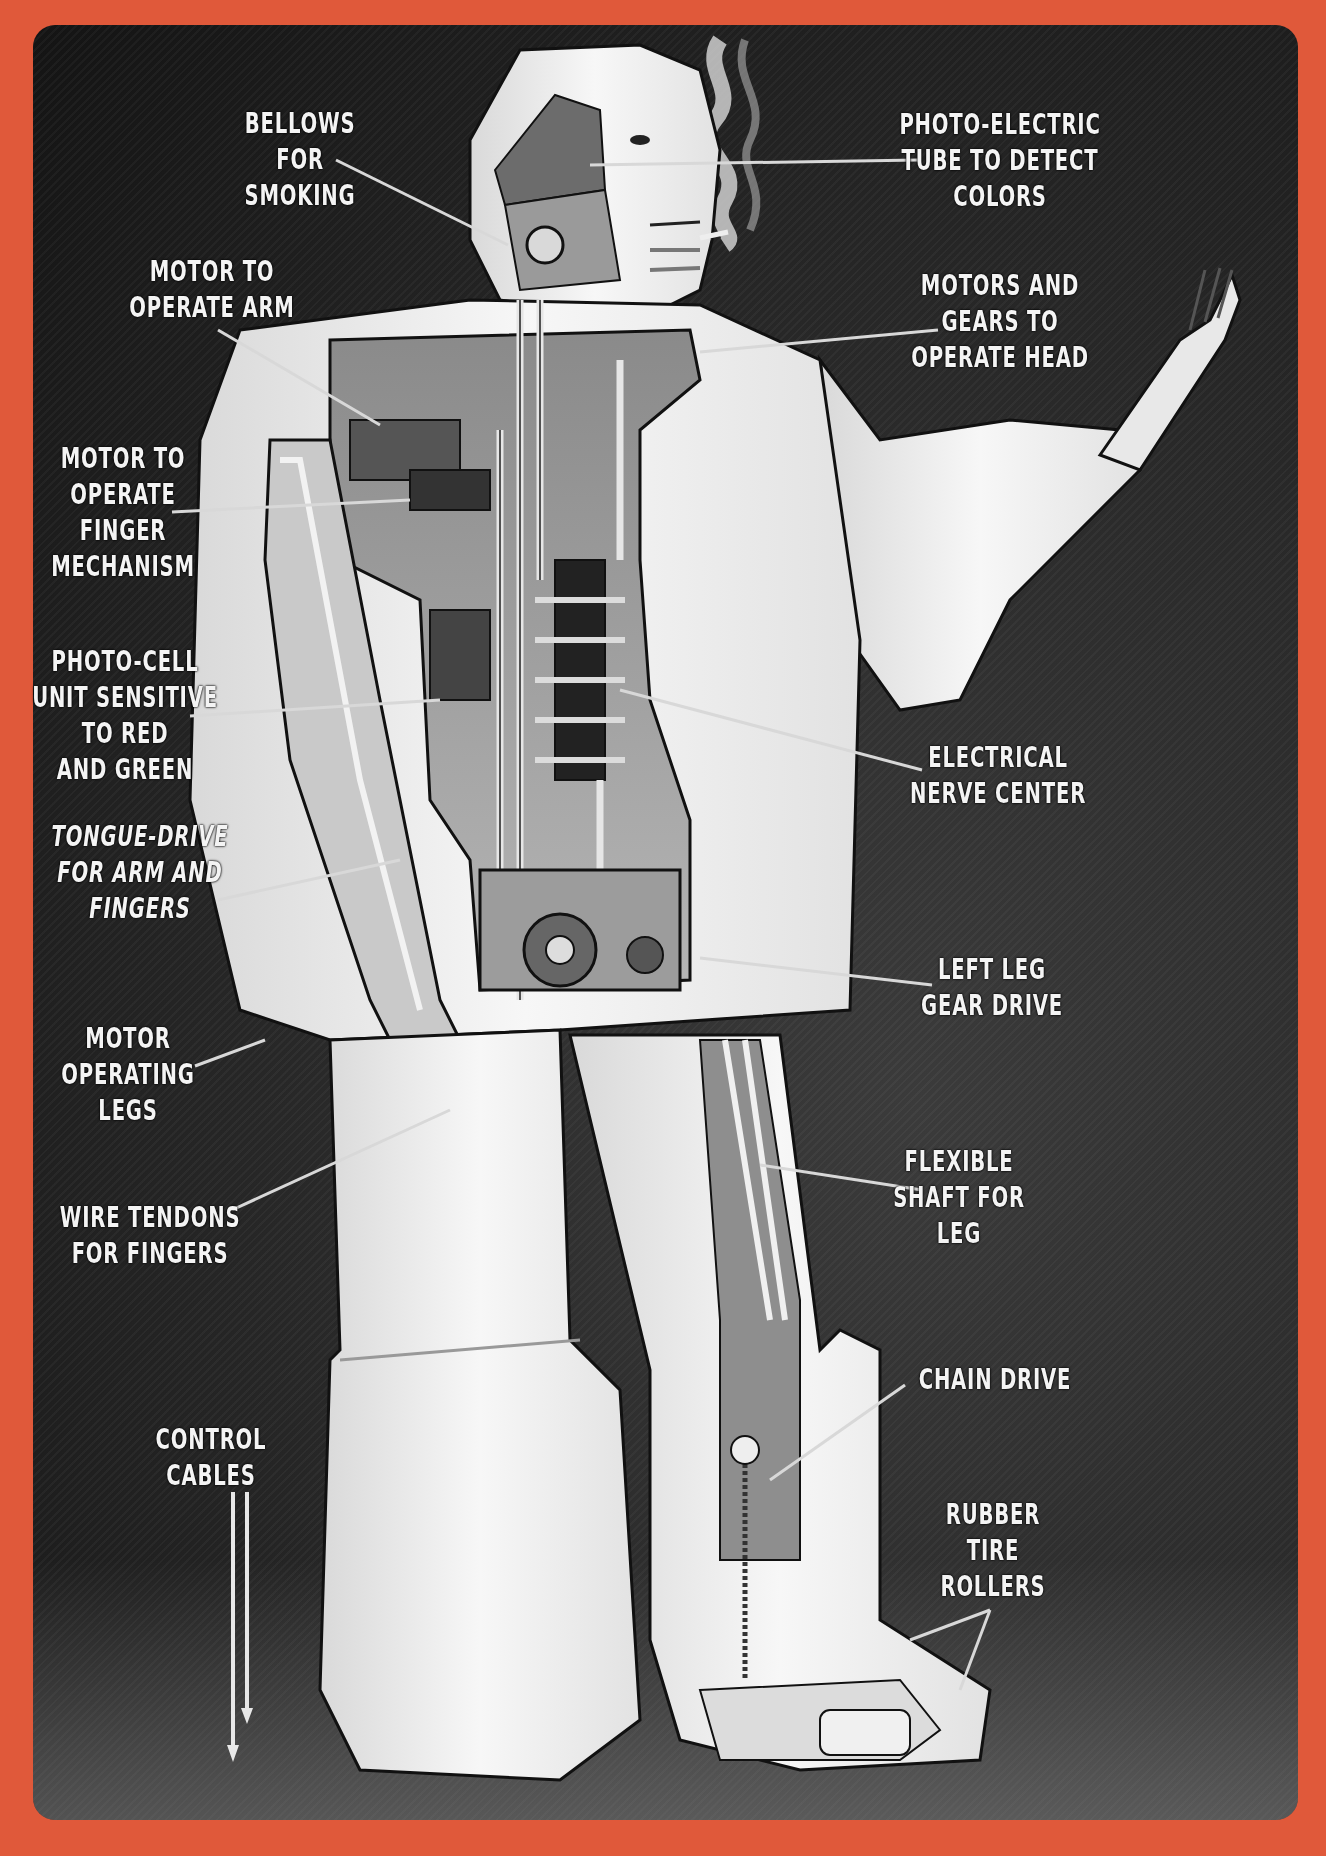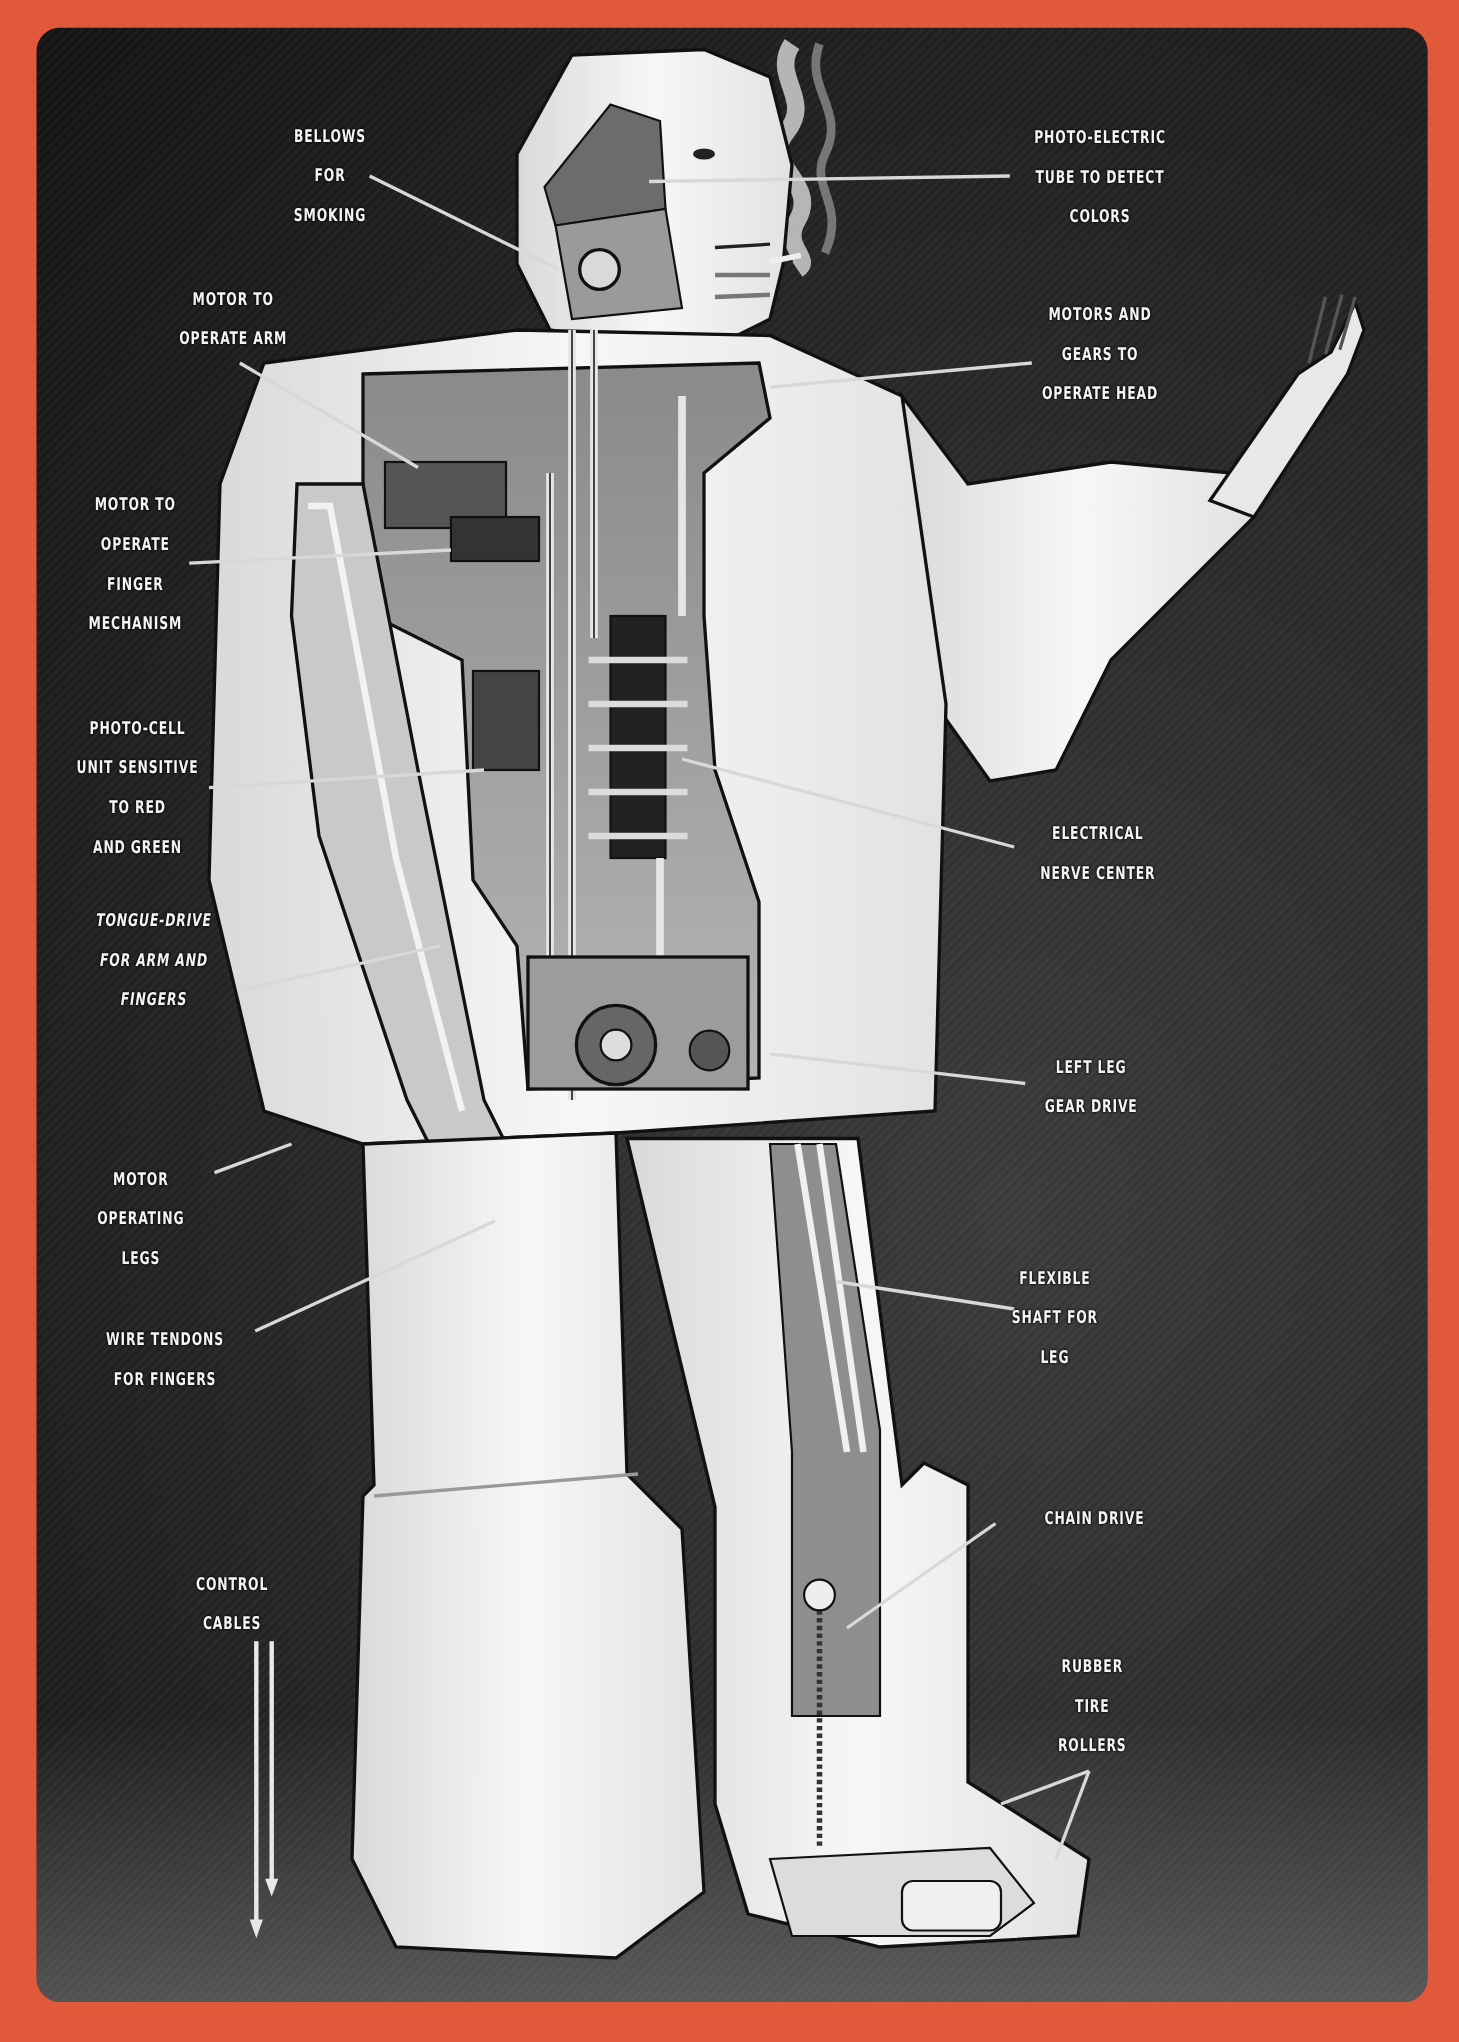--- a/index.html
+++ b/index.html
@@ -13,21 +13,21 @@
   }
   .panel::after {
     content: ""; position: absolute; left: 0; right: 0; bottom: 0; height: 260px;
     background: linear-gradient(to bottom, rgba(120,120,120,0) 0%, rgba(140,140,140,0.35) 70%, rgba(150,150,150,0.45) 100%);
     pointer-events: none;
   }
   svg.art { position: absolute; left: 0; top: 0; width: 1326px; height: 1856px; }
   .lbl {
     position: absolute; transform: translateX(-50%);
     color: #f4f4f4; font-family: "DejaVu Sans Condensed", "DejaVu Sans", sans-serif;
-    font-weight: bold; font-size: 16px; line-height: 36px; letter-spacing: 1px;
+    font-weight: bold; font-size: 28px; line-height: 36px; letter-spacing: 1px;
     text-align: center; white-space: nowrap; text-transform: uppercase;
     text-shadow: 0 0 3px #000, 0 0 2px #000;
     transform-origin: center top;
   }
   .lbl span { display: block; transform: scaleX(0.78); }
 </style>
 </head>
 <body>
 
 <div class="panel"></div>
@@ -138,21 +138,21 @@
   <span>PHOTO-CELL</span>
   <span>UNIT SENSITIVE</span>
   <span>TO RED</span>
   <span>AND GREEN</span>
 </div>
 <div class="lbl" style="left:140px; top:819px;font-style:italic;">
   <span>TONGUE-DRIVE</span>
   <span>FOR ARM AND</span>
   <span>FINGERS</span>
 </div>
-<div class="lbl" style="left:128px; top:1054px;">
+<div class="lbl" style="left:128px; top:1021px;">
   <span>MOTOR</span>
   <span>OPERATING</span>
   <span>LEGS</span>
 </div>
 <div class="lbl" style="left:150px; top:1200px;">
   <span>WIRE TENDONS</span>
   <span>FOR FINGERS</span>
 </div>
 <div class="lbl" style="left:211px; top:1422px;">
   <span>CONTROL</span>

